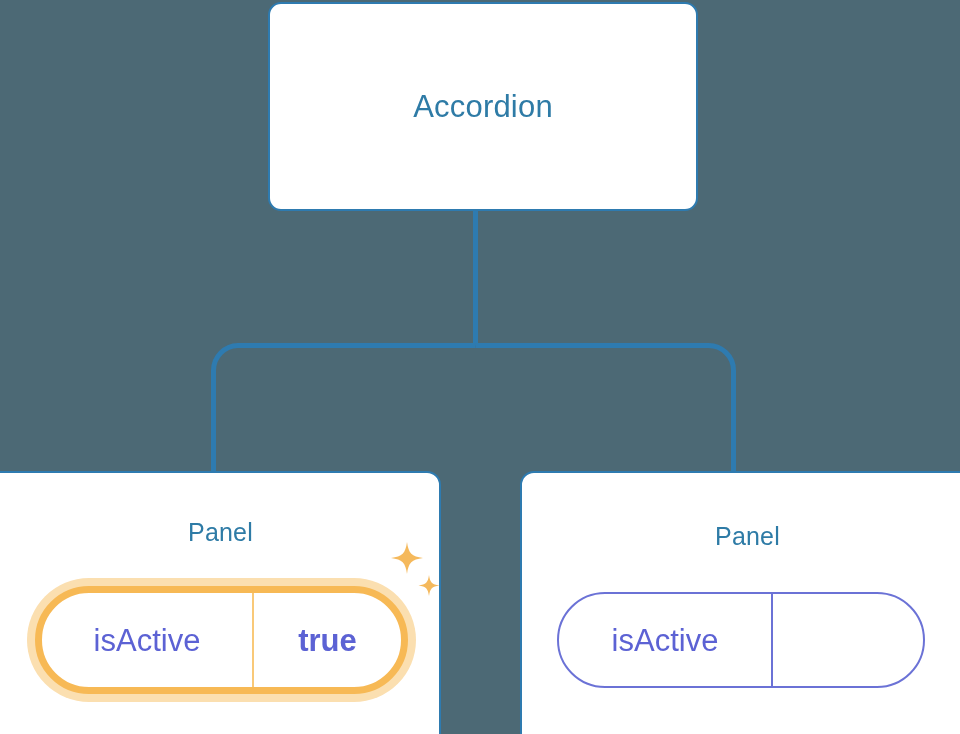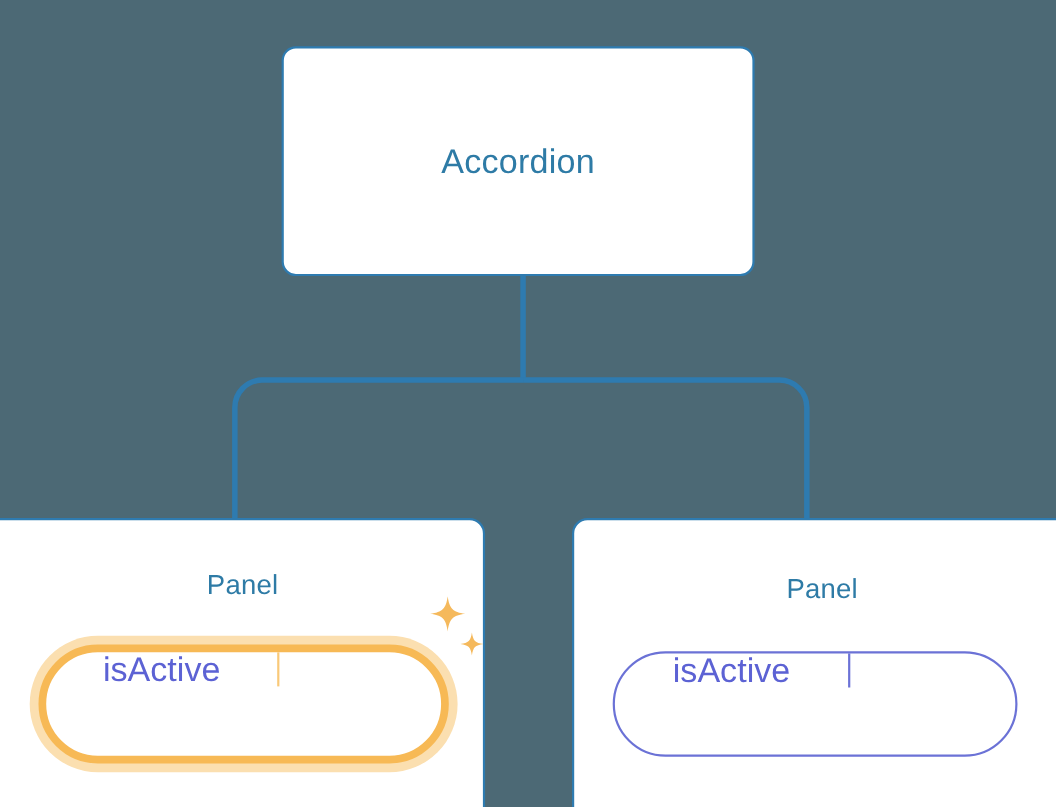--- a/index.html
+++ b/index.html
@@ -37,28 +37,27 @@
   .node-card {
     position: absolute;
     box-sizing: border-box;
     background: #ffffff;
     border: 2px solid #2e7bb0;
     border-radius: 13px;
     z-index: 2;
   }
 
   .node-card.root {
-    left: 256px;
+    left: 268px;
     top: 2px;
     width: 430px;
     height: 209px;
     display: flex;
     align-items: center;
     justify-content: center;
-    margin-top: 40px;
   }
 
   .node-card.panel-left {
     left: -14px;
     top: 471px;
     width: 455px;
     height: 290px;
     border-radius: 14px;
   }
 
@@ -109,21 +108,20 @@
   }
 
   
   .pill {
     position: absolute;
     box-sizing: border-box;
     display: flex;
     align-items: stretch;
     background: #ffffff;
     overflow: visible;
-    flex-direction: column;
   }
 
   .pill-highlight {
     left: 47px;
     top: 113px;
     width: 373px;
     height: 108px;
     border: 7px solid #f7b955;
     border-radius: 60px;
     box-shadow: 0 0 0 8px #fbdfb0;
@@ -199,20 +197,21 @@
     <span class="node-title">Accordion</span>
   </div>
 
   <div class="node-card panel-left">
     <div class="panel-inner">
       <div class="panel-title">
         <span class="node-title">Panel</span>
       </div>
       <div class="pill pill-highlight">
         <span class="pill-key">isActive</span>
+        <span class="pill-val">true</span>
       </div>
     </div>
   </div>
 
   <svg class="sparkles" viewBox="0 0 60 68" width="60" height="68">
     <path d="M 21 0 C 22.6 11.4 25.6 14.4 37 16 C 25.6 17.6 22.6 20.6 21 32 C 19.4 20.6 16.4 17.6 5 16 C 16.4 14.4 19.4 11.4 21 0 Z" fill="#f5b95c"></path>
     <path d="M 43 33 C 44.05 40.5 46.0 42.45 53.5 43.5 C 46.0 44.55 44.05 46.5 43 54 C 41.95 46.5 40.0 44.55 32.5 43.5 C 40.0 42.45 41.95 40.5 43 33 Z" fill="#f5b95c"></path>
   </svg>
 
   <div class="node-card panel-right">

